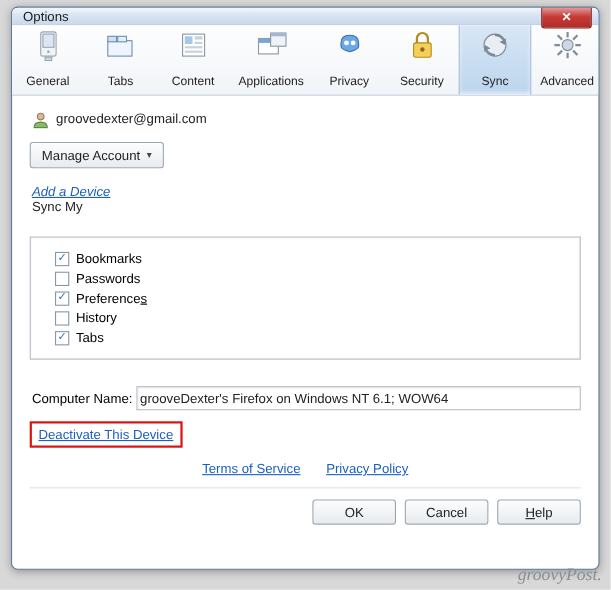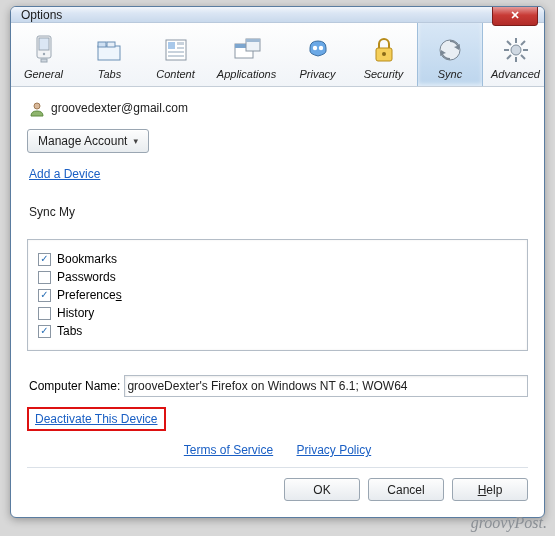--- a/index.html
+++ b/index.html
@@ -38,55 +38,54 @@
   }
   
   .tabstrip {
     display:flex; border-bottom:1px solid #c5ced8;
     background: linear-gradient(#fefefe,#f1f4f8);
     height: 64px;
   }
   .tab {
     flex: 0 0 auto;
     width: 66px;
-    display:flex; flex-direction:column; align-items:center; justify-content:flex-end;
+    display:flex; flex-direction:column; align-items:center; justify-content:space-between;
     padding: 4px 0 6px 0;
     font-size: 11px; color:#222;
     border-right: 1px solid transparent;
     cursor: default;
     gap:4px;
-    font-style:italic;
   }
   .tab svg { display:block; }
   .tab.selected {
     background: linear-gradient(#d8e7f6,#bcd5ed);
     border-left:1px solid #9fbedb; border-right:1px solid #9fbedb;
     box-shadow: inset 0 -2px 4px rgba(255,255,255,.6);
   }
   
   .content { padding: 10px 16px 10px 16px; }
   .userline { display:flex; gap:6px; margin: 4px 0 12px 2px; color:#222;}
   .manage-btn {
     display:inline-flex; align-items:center; gap:6px;
     background: linear-gradient(#fdfdfd,#e8ecef);
     border:1px solid #9aa6b2; border-radius:3px;
     padding: 4px 10px; font-size:12px; color:#222;
     box-shadow: 0 1px 0 #fff inset;
     cursor: default;
   }
   .manage-btn .caret { font-size:9px; color:#444;}
   .link { color:#1a5fc4; text-decoration: underline; cursor: default; }
-  .add-device { display:inline-block; margin: 14px 0 24px 2px; }
+  .add-device { display:inline-block; margin: 14px 0 0 2px; font-style: italic; }
   .section-label { margin: 0 0 20px 2px; color:#222; }
   .sync-box {
     border:1px solid #b4bdc7; background:#fff;
     padding:8px 10px; margin-bottom: 24px;
     box-shadow: inset 0 0 2px rgba(0,0,0,.08);
   }
-  .chk-row { display:flex; align-items:center; gap:6px; margin: 4px 0; }
+  .chk-row { display:flex; align-items:center; gap:6px; margin: 4px 12px; }
   .chk {
     width:13px; height:13px; border:1px solid #8a96a3; background:#fff;
     display:flex; align-items:center; justify-content:center;
     font-size:10px; color:#2a6fb5;
   }
   .chk.checked::before { content:"✓"; line-height:1; }
   .underline-access { text-decoration: underline; text-decoration-style: solid; }
   .row { display:flex; align-items:center; gap:4px; margin: 0 0 6px 2px;}
   .cname-input {
     flex:1; height:22px; border:1px solid #b4bdc7; background:#fff;

